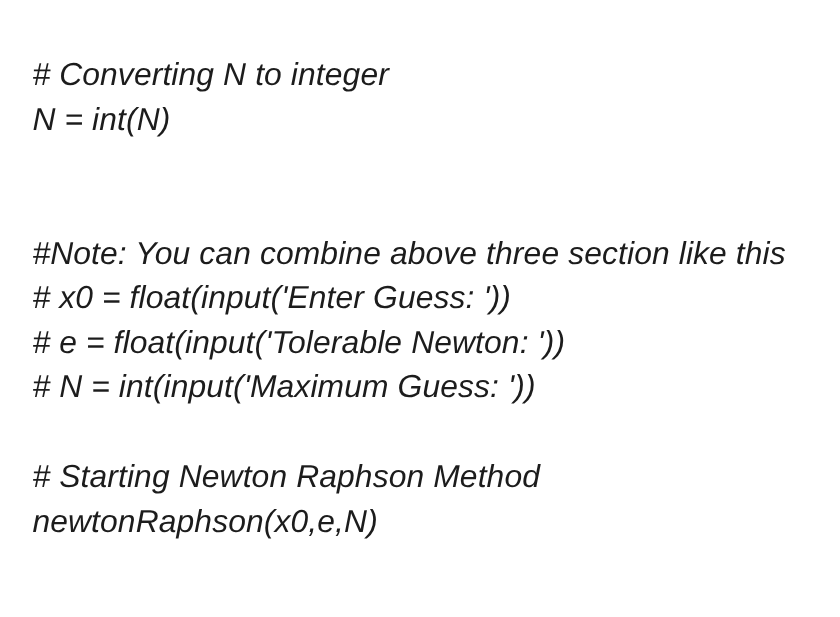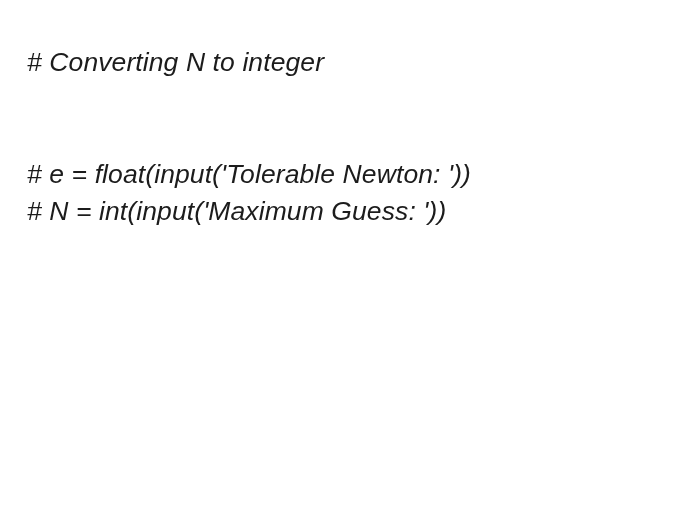--- a/index.html
+++ b/index.html
@@ -41,19 +41,24 @@
   .code-line.blank {
     height: 37.2px;
   }
 </style>
 </head>
 <body>
 
 <div id="slide">
   <div id="code-block">
     <div class="code-line"># Converting N to integer</div>
+    <div class="code-line">N = int(N)</div>
     <div class="code-line blank"></div>
     <div class="code-line blank"></div>
+    <div class="code-line">#Note: You can combine above three section like this</div>
+    <div class="code-line"># x0 = float(input('Enter Guess: '))</div>
     <div class="code-line"># e = float(input('Tolerable Newton: '))</div>
     <div class="code-line"># N = int(input('Maximum Guess: '))</div>
     <div class="code-line blank"></div>
+    <div class="code-line"># Starting Newton Raphson Method</div>
+    <div class="code-line">newtonRaphson(x0,e,N)</div>
   </div>
 </div>
 
 </body></html>

